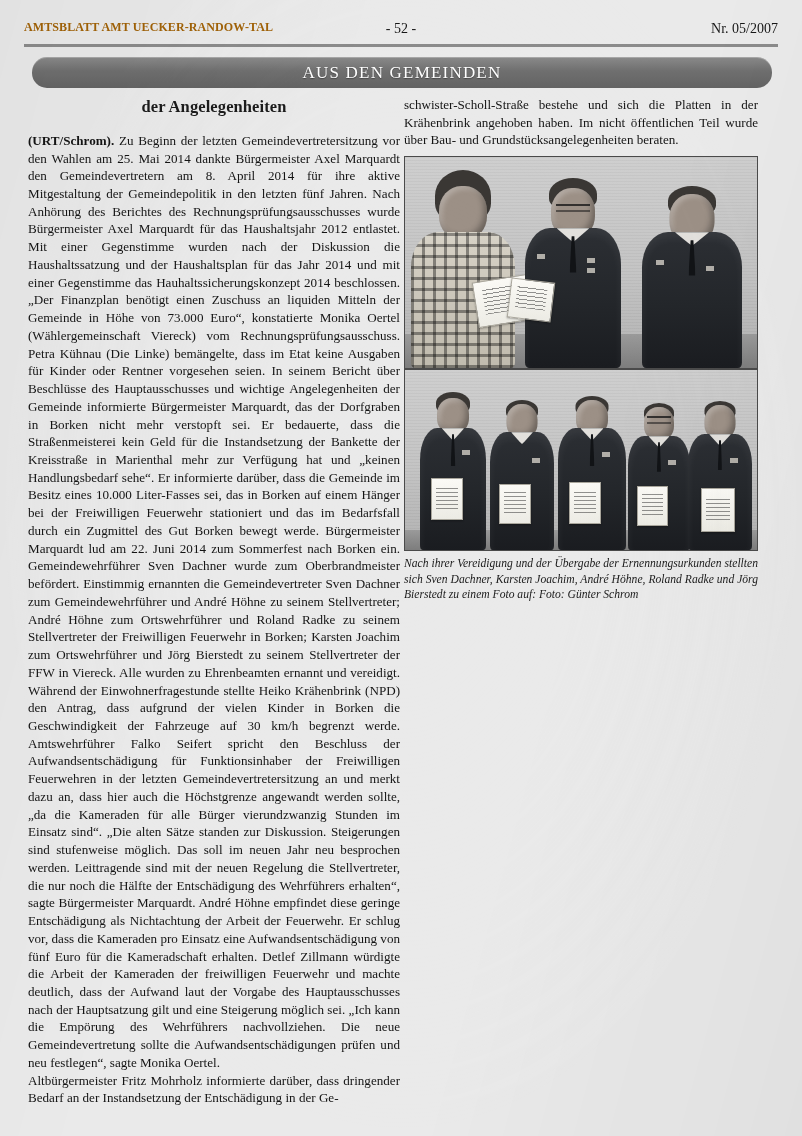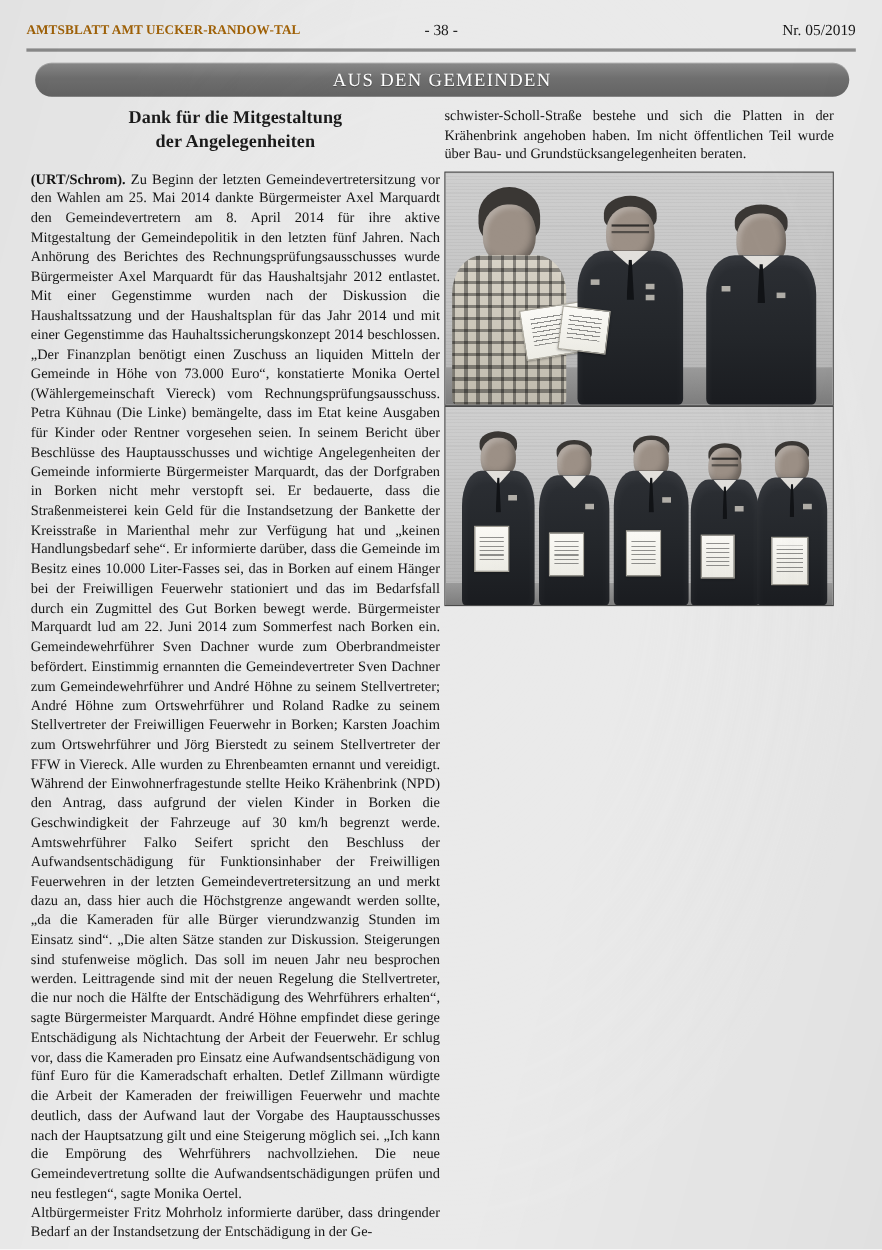--- a/index.html
+++ b/index.html
@@ -243,32 +243,31 @@
     color: #1a1a1a;
   }
 </style>
 </head>
 <body>
 
 <div class="page">
 
   <div class="masthead">
     <div class="masthead-title">AMTSBLATT AMT UECKER-RANDOW-TAL</div>
-    <div class="masthead-page">- 38 -</div>
-    <div class="masthead-issue">Nr. 05/2019</div>
+    <div class="masthead-page">- 52 -</div>
+    <div class="masthead-issue">Nr. 05/2007</div>
   </div>
   <div class="masthead-rule"></div>
 
   <div class="banner">
     <span class="banner-text">AUS DEN GEMEINDEN</span>
   </div>
 
   <div class="col-left">
     <div class="headline">
-      <div>Dank für die Mitgestaltung</div>
       <div>der Angelegenheiten</div>
     </div>
     <p class="body"><b>(URT/Schrom).</b><span> Zu Beginn der letzten Gemeindevertretersitzung vor den Wahlen am 25. Mai 2014 dankte Bürgermeister Axel Marquardt den Gemeindevertretern am 8. April 2014 für ihre aktive Mitgestaltung der Gemeindepolitik in den letzten fünf Jahren. Nach Anhörung des Berichtes des Rechnungsprüfungsausschusses wurde Bürgermeister Axel Marquardt für das Haushaltsjahr 2012 entlastet. Mit einer Gegenstimme wurden nach der Diskussion die Haushaltssatzung und der Haushaltsplan für das Jahr 2014 und mit einer Gegenstimme das Hauhaltssicherungskonzept 2014 beschlossen. „Der Finanzplan benötigt einen Zuschuss an liquiden Mitteln der Gemeinde in Höhe von 73.000 Euro“, konstatierte Monika Oertel (Wählergemeinschaft Viereck) vom Rechnungsprüfungsausschuss. Petra Kühnau (Die Linke) bemängelte, dass im Etat keine Ausgaben für Kinder oder Rentner vorgesehen seien. In seinem Bericht über Beschlüsse des Hauptausschusses und wichtige Angelegenheiten der Gemeinde informierte Bürgermeister Marquardt, das der Dorfgraben in Borken nicht mehr verstopft sei. Er bedauerte, dass die Straßenmeisterei kein Geld für die Instandsetzung der Bankette der Kreisstraße in Marienthal mehr zur Verfügung hat und „keinen Handlungsbedarf sehe“. Er informierte darüber, dass die Gemeinde im Besitz eines 10.000 Liter-Fasses sei, das in Borken auf einem Hänger bei der Freiwilligen Feuerwehr stationiert und das im Bedarfsfall durch ein Zugmittel des Gut Borken bewegt werde. Bürgermeister Marquardt lud am 22. Juni 2014 zum Sommerfest nach Borken ein. Gemeindewehrführer Sven Dachner wurde zum Oberbrandmeister befördert. Einstimmig ernannten die Gemeindevertreter Sven Dachner zum Gemeindewehrführer und André Höhne zu seinem Stellvertreter; André Höhne zum Ortswehrführer und Roland Radke zu seinem Stellvertreter der Freiwilligen Feuerwehr in Borken; Karsten Joachim zum Ortswehrführer und Jörg Bierstedt zu seinem Stellvertreter der FFW in Viereck. Alle wurden zu Ehrenbeamten ernannt und vereidigt. Während der Einwohnerfragestunde stellte Heiko Krähenbrink (NPD) den Antrag, dass aufgrund der vielen Kinder in Borken die Geschwindigkeit der Fahrzeuge auf 30 km/h begrenzt werde. Amtswehrführer Falko Seifert spricht den Beschluss der Aufwandsentschädigung für Funktionsinhaber der Freiwilligen Feuerwehren in der letzten Gemeindevertretersitzung an und merkt dazu an, dass hier auch die Höchstgrenze angewandt werden sollte, „da die Kameraden für alle Bürger vierundzwanzig Stunden im Einsatz sind“. „Die alten Sätze standen zur Diskussion. Steigerungen sind stufenweise möglich. Das soll im neuen Jahr neu besprochen werden. Leittragende sind mit der neuen Regelung die Stellvertreter, die nur noch die Hälfte der Entschädigung des Wehrführers erhalten“, sagte Bürgermeister Marquardt. André Höhne empfindet diese geringe Entschädigung als Nichtachtung der Arbeit der Feuerwehr. Er schlug vor, dass die Kameraden pro Einsatz eine Aufwandsentschädigung von fünf Euro für die Kameradschaft erhalten. Detlef Zillmann würdigte die Arbeit der Kameraden der freiwilligen Feuerwehr und machte deutlich, dass der Aufwand laut der Vorgabe des Hauptausschusses nach der Hauptsatzung gilt und eine Steigerung möglich sei. „Ich kann die Empörung des Wehrführers nachvollziehen. Die neue Gemeindevertretung sollte die Aufwandsentschädigungen prüfen und neu festlegen“, sagte Monika Oertel.</span></p>
     <p class="body">Altbürgermeister Fritz Mohrholz informierte darüber, dass dringender Bedarf an der Instandsetzung der Entschädigung in der Ge-</p>
   </div>
 
   <div class="col-right">
     <p class="body">schwister-Scholl-Straße bestehe und sich die Platten in der Krähenbrink angehoben haben. Im nicht öffentlichen Teil wurde über Bau- und Grundstücksangelegenheiten beraten.</p>
 
     <div class="photo-frame photo-one">
@@ -362,15 +361,16 @@
         <div class="head" style="width:31px; height:35px; bottom:110px;"></div>
         <div class="body-shape" style="width:64px; height:116px;">
           <div class="collar"></div>
           <div class="tie" style="top:6px;"></div>
           <div class="badge" style="left:42px; top:24px;"></div>
         </div>
         <div class="cert" style="width:32px; height:42px; left:14px; bottom:18px;"></div>
       </div>
     </div>
 
+    <p class="caption">Nach ihrer Vereidigung und der Übergabe der Ernennungsurkunden stellten sich Sven Dachner, Karsten Joachim, André Höhne, Roland Radke und Jörg Bierstedt zu einem Foto auf: Foto: Günter Schrom</p>
   </div>
 
 </div>
 
 </body></html>

